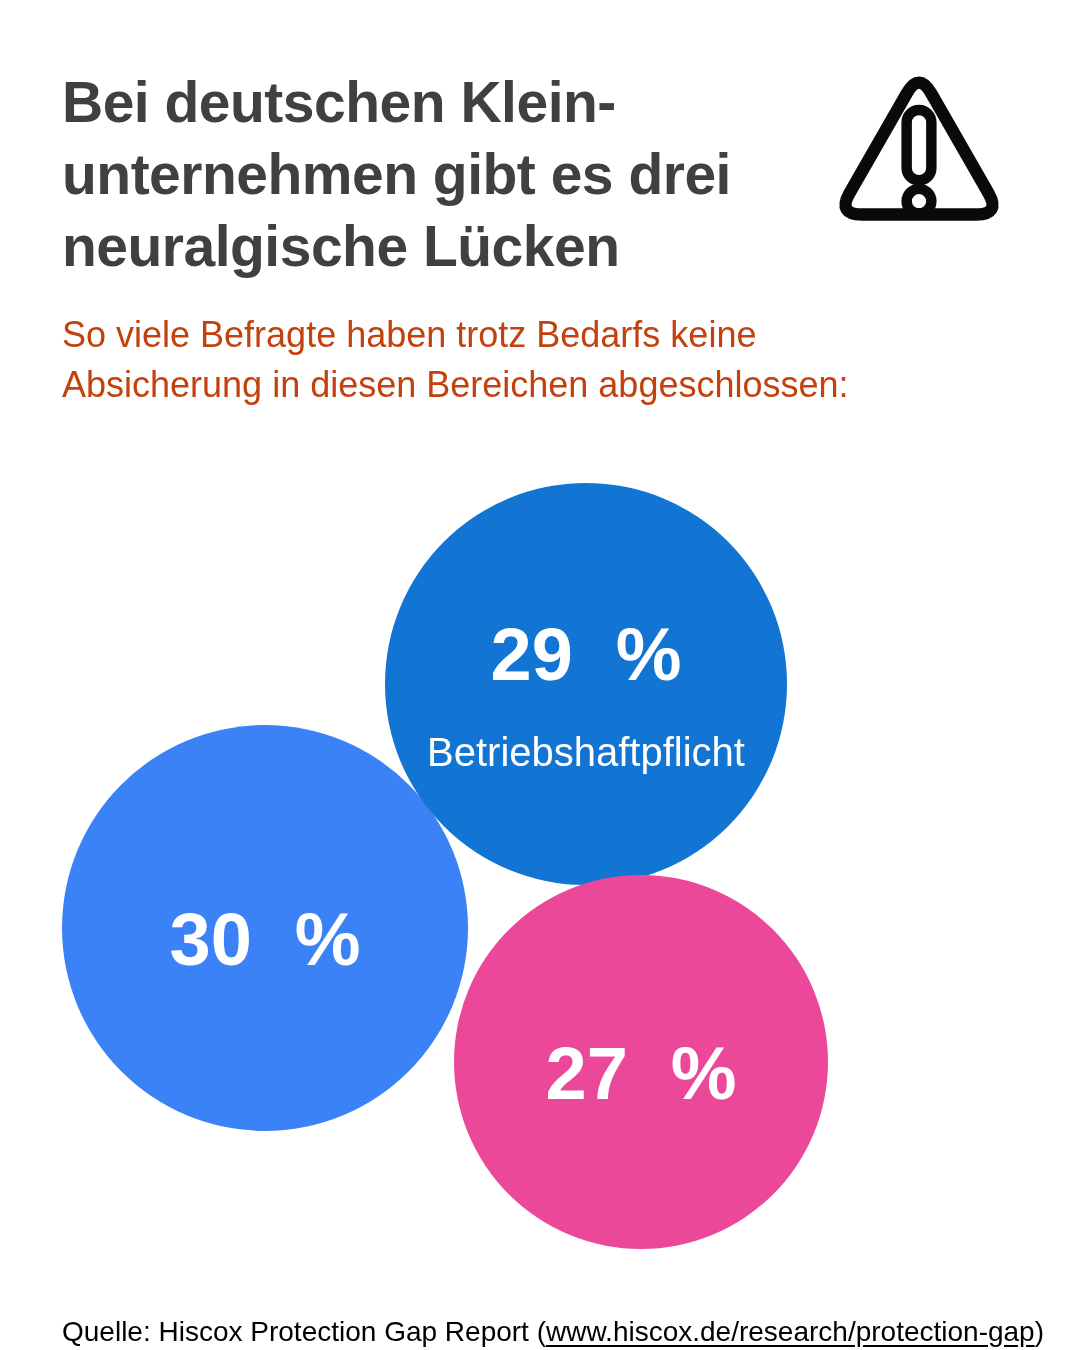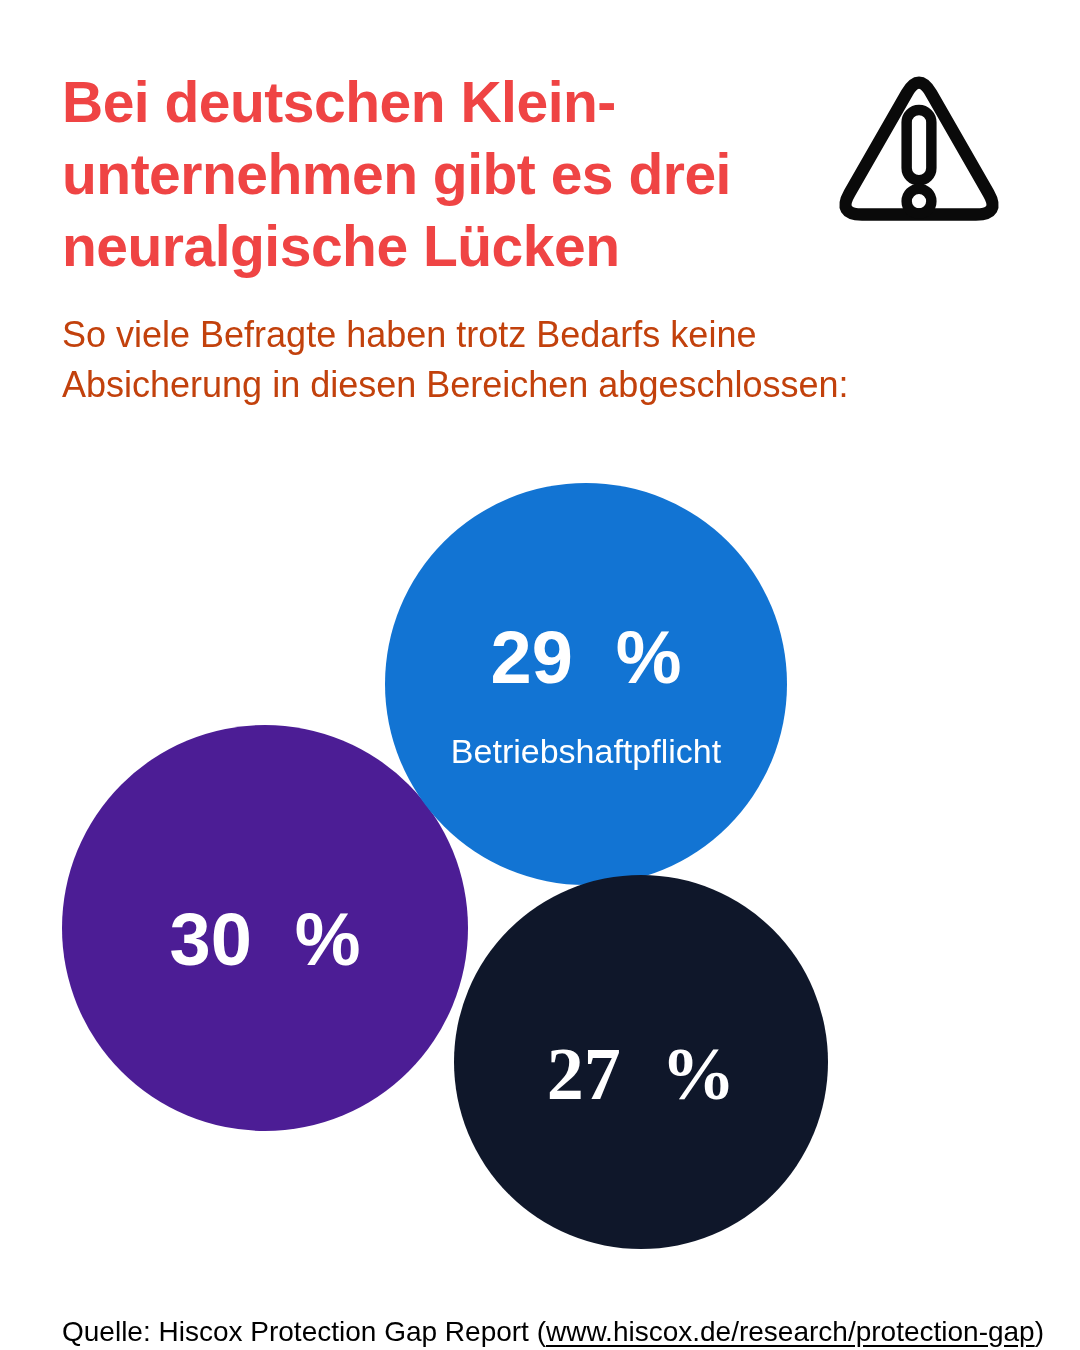--- a/index.html
+++ b/index.html
@@ -61,21 +61,21 @@
     text-align: center;
   }
   .bubble .pct {
     font-size: 74px;
     font-weight: bold;
     word-spacing: 0.3em;
     line-height: 1;
     margin-top: 24px;
   }
   .bubble .blabel {
-    font-size: 34px;
+    font-size: 40px;
     font-weight: normal;
     line-height: 1.1;
     margin-top: 24px;
   }
   .bubble-blue  { left: 385px; top: 483px; width: 402px; height: 402px; z-index: 2; }
   .bubble-red   { left:  62px; top: 725px; width: 406px; height: 406px; z-index: 1; }
   .bubble-cyan  { left: 454px; top: 875px; width: 374px; height: 374px; z-index: 3; }
 
   
   .footer {
@@ -92,49 +92,49 @@
     color: #000000;
     text-decoration: underline;
     text-underline-offset: 4px;
   }
 </style>
 </head>
 <body>
 
 <div class="page">
 
-  <h1 class="headline" style="color: #ef4444;">
+  <h1 class="headline" style="color: #404040;">
     <div>Bei deutschen Klein-</div>
     <div>unternehmen gibt es drei</div>
     <div>neuralgische Lücken</div>
   </h1>
 
   <div class="warn-icon">
     <svg viewBox="0 0 200 200" fill="none" xmlns="http://www.w3.org/2000/svg">
       <path d="M 112.9 42.5 L 173.1 147.5 Q 186 170 160 170 L 40 170 Q 14 170 26.9 147.5 L 87.1 42.5 Q 100 20 112.9 42.5 Z" stroke="#0a0a0a" stroke-width="13" stroke-linejoin="round" fill="none"></path>
       <rect x="87" y="60" width="26" height="74" rx="13" stroke="#0a0a0a" stroke-width="11" fill="none"></rect>
       <circle cx="100" cy="156" r="13" stroke="#0a0a0a" stroke-width="11" fill="none"></circle>
     </svg>
   </div>
 
   <div class="subtitle">
     <div>So viele Befragte haben trotz Bedarfs keine</div>
     <div>Absicherung in diesen Bereichen abgeschlossen:</div>
   </div>
 
-  <div class="bubble bubble-red" style="background-color: #4c1d95;">
+  <div class="bubble bubble-red" style="background-color: #3b82f6;">
     <div class="pct">30 %</div>
   </div>
 
   <div class="bubble bubble-blue" style="background-color: rgb(18, 116, 211);">
     <div class="pct">29 %</div>
     <div class="blabel">Betriebshaftpflicht</div>
   </div>
 
-  <div class="bubble bubble-cyan" style="background-color: #0f172a; font-family: Liberation Serif, serif;">
+  <div class="bubble bubble-cyan" style="background-color: #ec4899;">
     <div class="pct">27 %</div>
   </div>
 
   <div class="footer">
     <span>Quelle: Hiscox Protection Gap Report (</span><a href="#">www.hiscox.de/research/protection-gap</a><span>)</span>
   </div>
 
 </div>
 
 </body></html>

